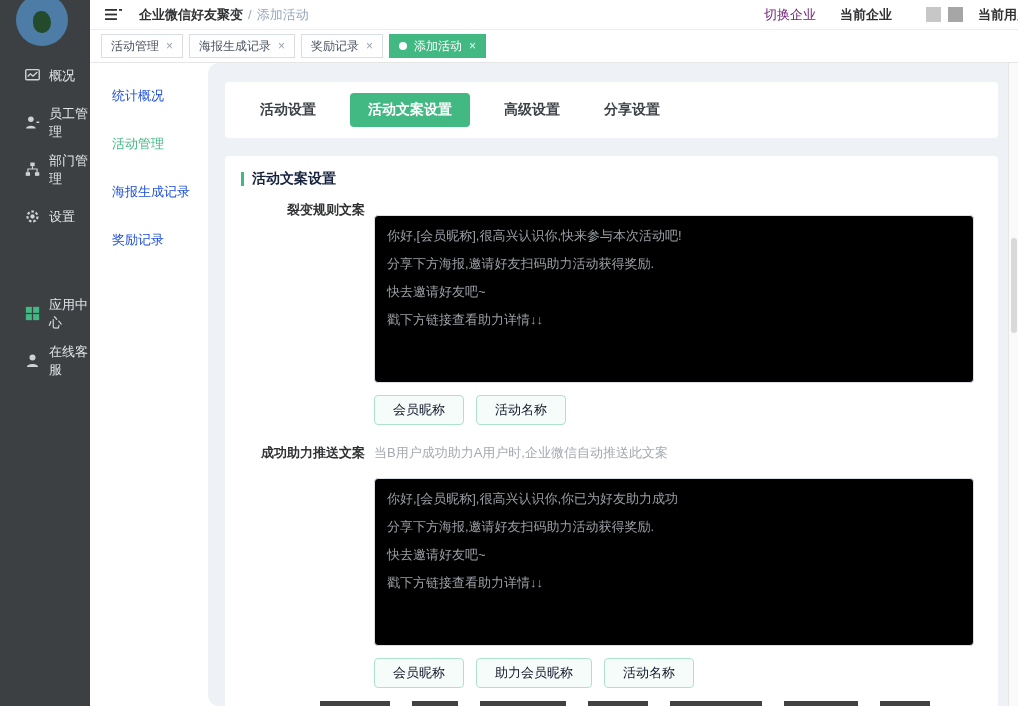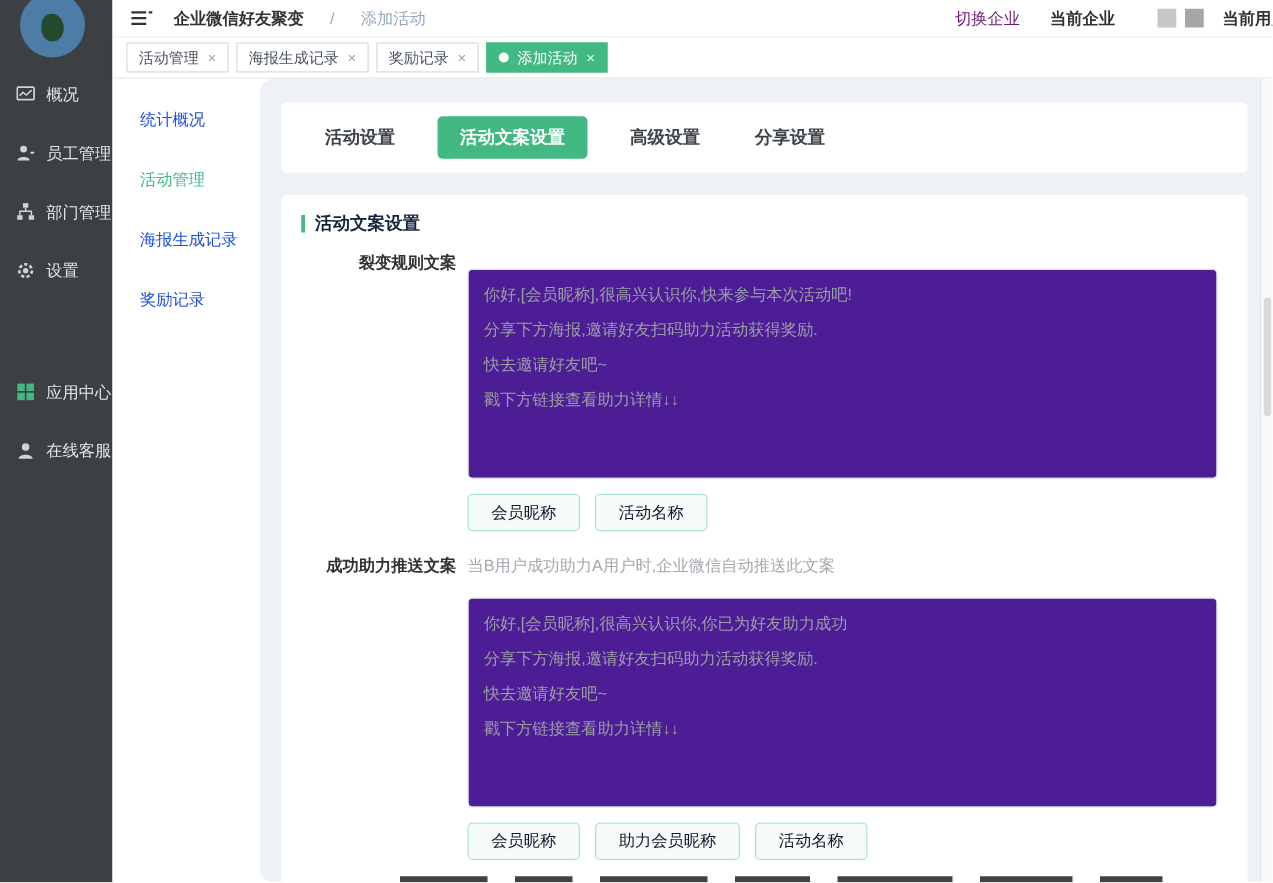--- a/index.html
+++ b/index.html
@@ -7,29 +7,29 @@
   .app {
     position:relative; width:1018px; height:706px; overflow:hidden;
     font-family:"Liberation Sans","DejaVu Sans",sans-serif; background:#fff;
   }
   
   .sidebar { position:absolute; left:0; top:0; width:90px; height:706px; background:#3c4043; }
   .logo { position:absolute; left:16px; top:-6px; width:52px; height:52px; border-radius:50%;
           background:#4d7ca6; display:flex; align-items:center; justify-content:center; overflow:hidden; }
   .logo-blob { width:18px; height:22px; background:#234b2b; border-radius:45% 55% 50% 50%; margin-top:4px; }
   .side-menu { position:absolute; top:52px; left:0; right:0; }
-  .side-item { height:47px; display:flex; align-items:center; padding-left:13px; gap:9px;
+  .side-item { height:47px; display:flex; align-items:center; padding-left:25px; gap:9px;
                font-size:13px; color:#e2e5e8; cursor:pointer; }
   .side-item .ic { width:15px; height:15px; display:flex; align-items:center; justify-content:center; }
   .side-item.gap-top { margin-top:50px; }
   
   .topbar { position:absolute; left:90px; top:0; width:928px; height:30px; background:#fff;
             border-bottom:1px solid #eeeeee; display:flex; align-items:center; }
   .hamburger { margin-left:15px; width:17px; height:15px; cursor:pointer; display:flex; align-items:center; }
-  .breadcrumb { margin-left:17px; font-size:13px; display:flex; gap:21px; align-items:center; }
+  .breadcrumb { margin-left:17px; font-size:13px; display:flex; gap:5px; align-items:center; }
   .crumb-root { color:#303133; font-weight:700; }
   .crumb-sep, .crumb-cur { color:#97a8be; }
   .topbar-right { margin-left:auto; display:flex; align-items:center; font-size:13px; }
   .switch-co { color:#701a75; margin-right:24px; cursor:pointer; }
   .co-label { font-weight:700; color:#303133; margin-right:34px; }
   .ph-block1 { width:15px; height:15px; background:#c7c7c7; margin-right:7px; }
   .ph-block2 { width:15px; height:15px; background:#a6a6a6; margin-right:15px; }
   .user-label { font-weight:700; color:#303133; white-space:nowrap; margin-right:-12px; }
   
   .tabstrip { position:absolute; left:90px; top:30px; width:928px; height:33px; background:#fff;
@@ -57,21 +57,21 @@
   .section-bar { width:3px; height:14px; background:#42b983; }
   .field { display:flex; }
   .field.first { margin-top:12px; }
   .field.second { margin-top:18px; }
   .field-label { width:124px; flex-shrink:0; text-align:right; font-size:13px; font-weight:700;
                  color:#303133; line-height:20px; }
   .field-body { margin-left:9px; width:600px; }
   .field-hint { font-size:13px; color:#a4a9af; line-height:20px; }
   .copy-textarea { display:block; margin-top:15px; width:600px; height:168px; border:1px solid #dcdfe6;
                    border-radius:4px; padding:6px 12px; font-size:13px; line-height:28px; color:#9b9fa5;
-                   background:#4c1d95; resize:none; outline:none; font-family:inherit; }
+                   background:#000000; resize:none; outline:none; font-family:inherit; }
   .tags { margin-top:12px; display:flex; gap:12px; }
   .tag-btn { height:30px; padding:0 18px; border:1px solid #aee3cb; background:#f6fcf9; color:#0f172a;
              font-size:13px; border-radius:4px; cursor:pointer; font-family:inherit; }
   
   .vscroll { position:absolute; right:0; top:63px; width:10px; height:643px; background:#fafafa;
              border-left:1px solid #e6e6e6; }
   .vscroll-thumb { position:absolute; left:2px; top:175px; width:6px; height:95px; background:#d9d9d9; border-radius:3px; }
   
   .bottom-strip { position:absolute; left:320px; bottom:0; height:5px; display:flex; gap:22px; }
   .bottom-strip span { display:block; height:5px; background:#424242; }

